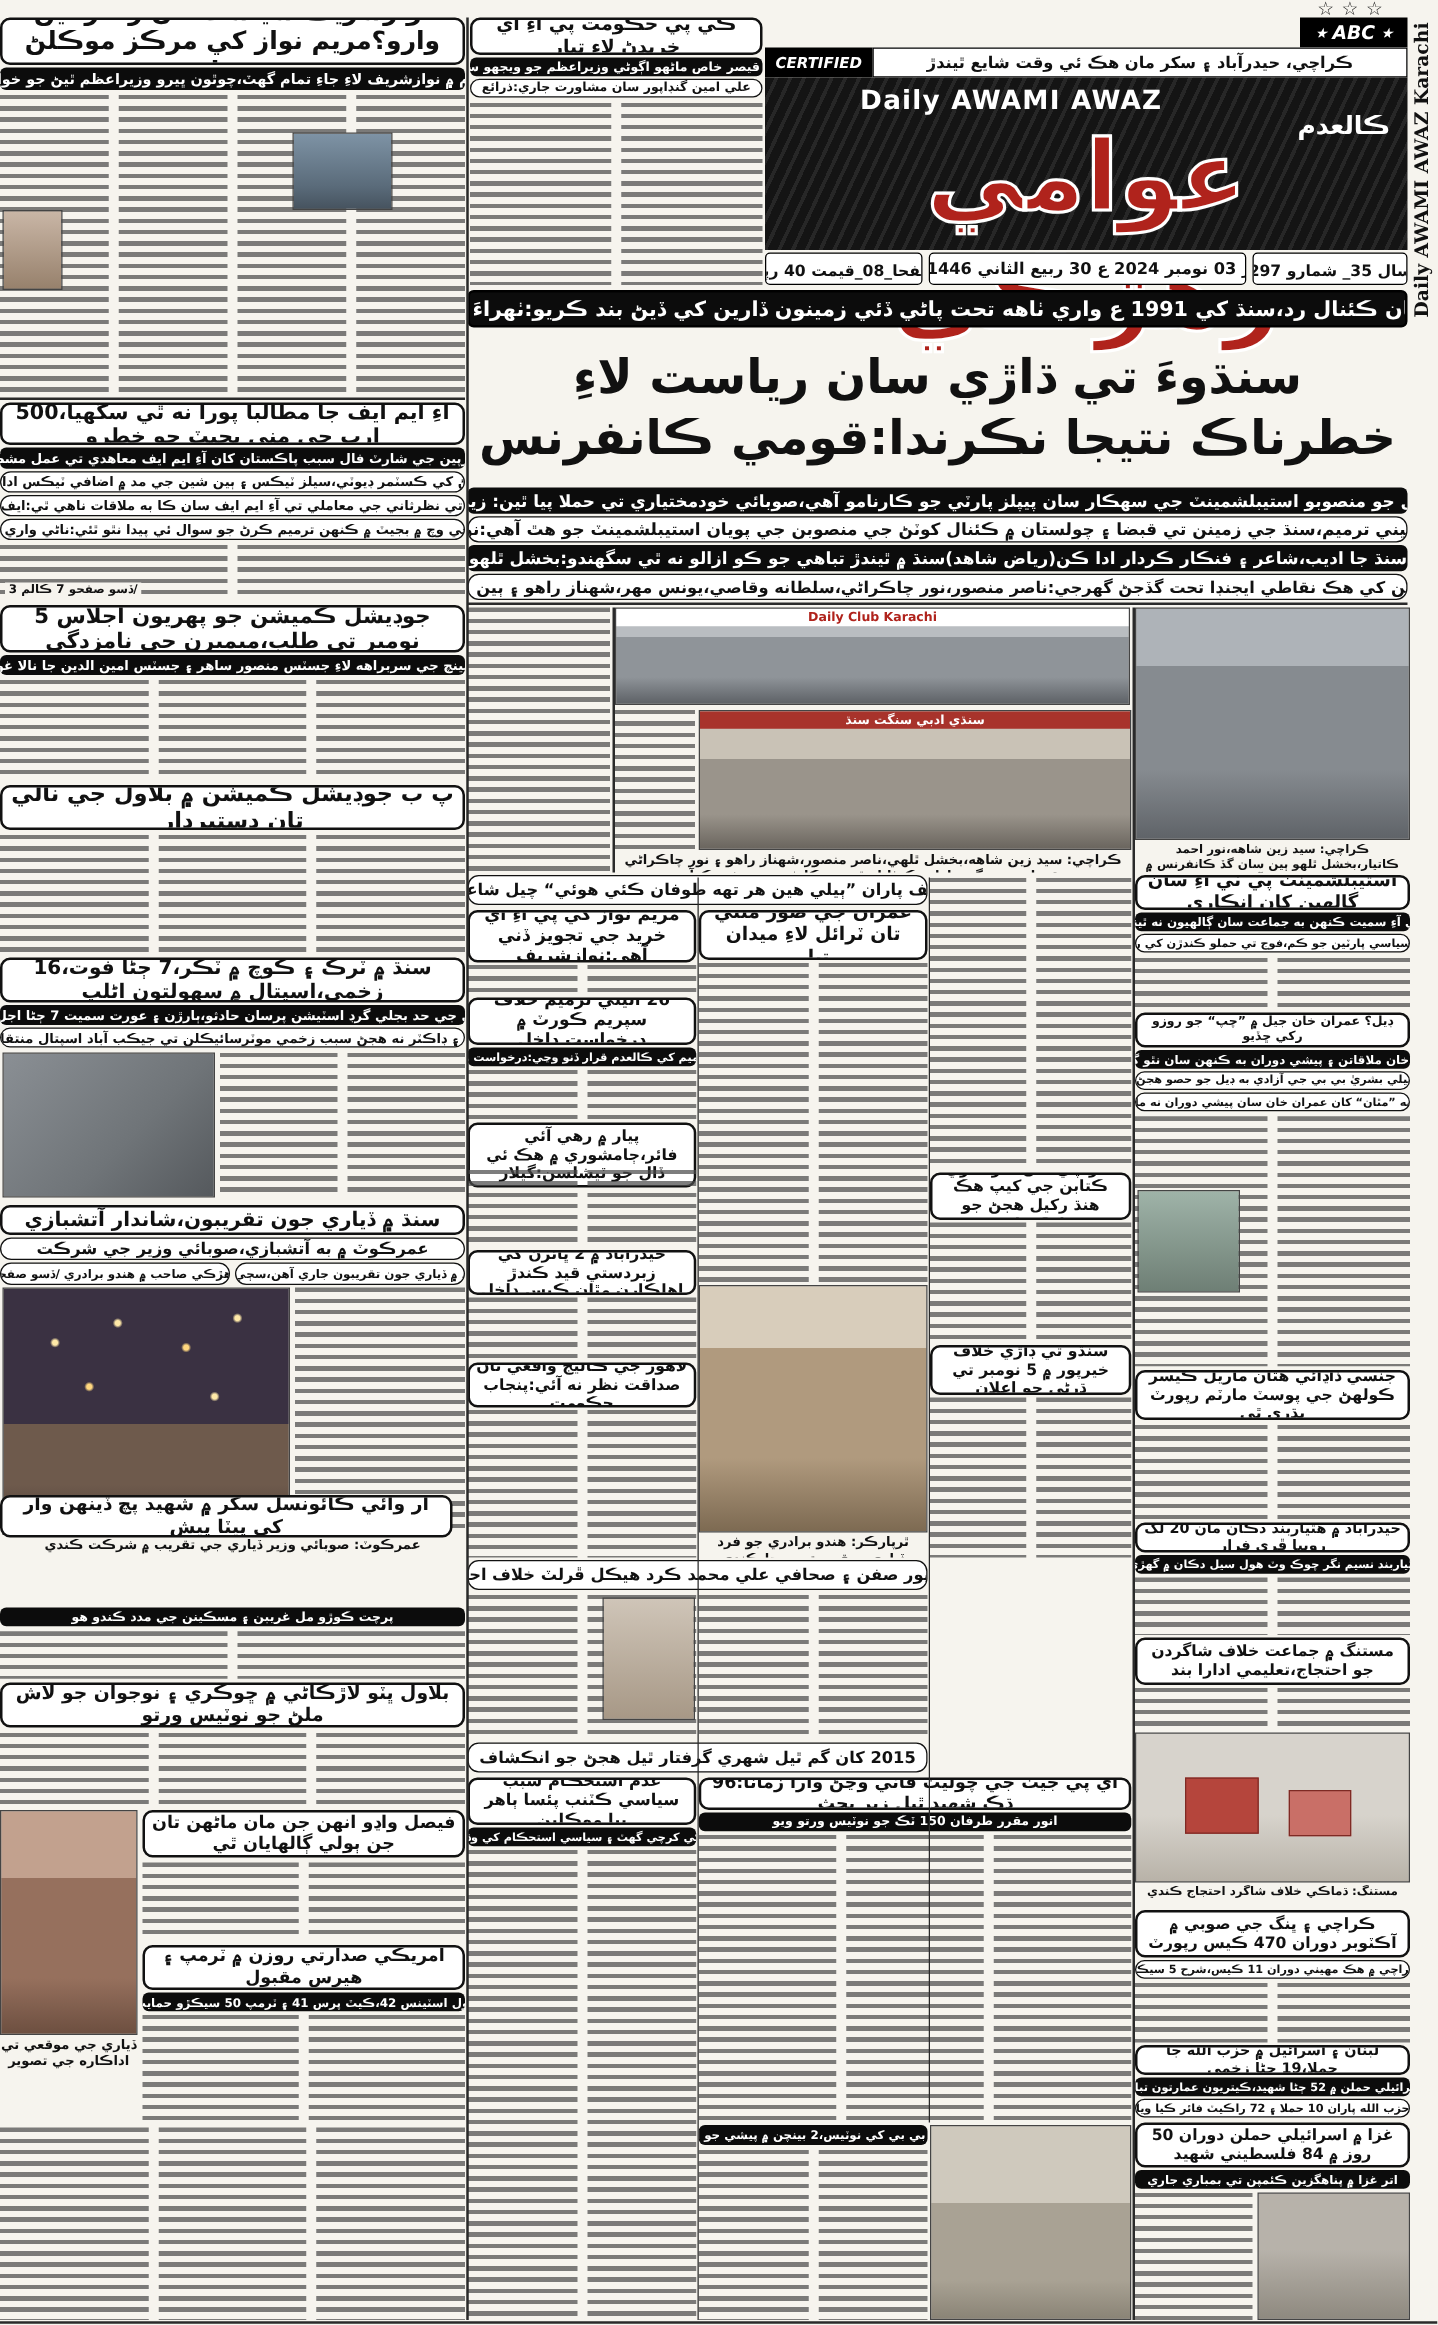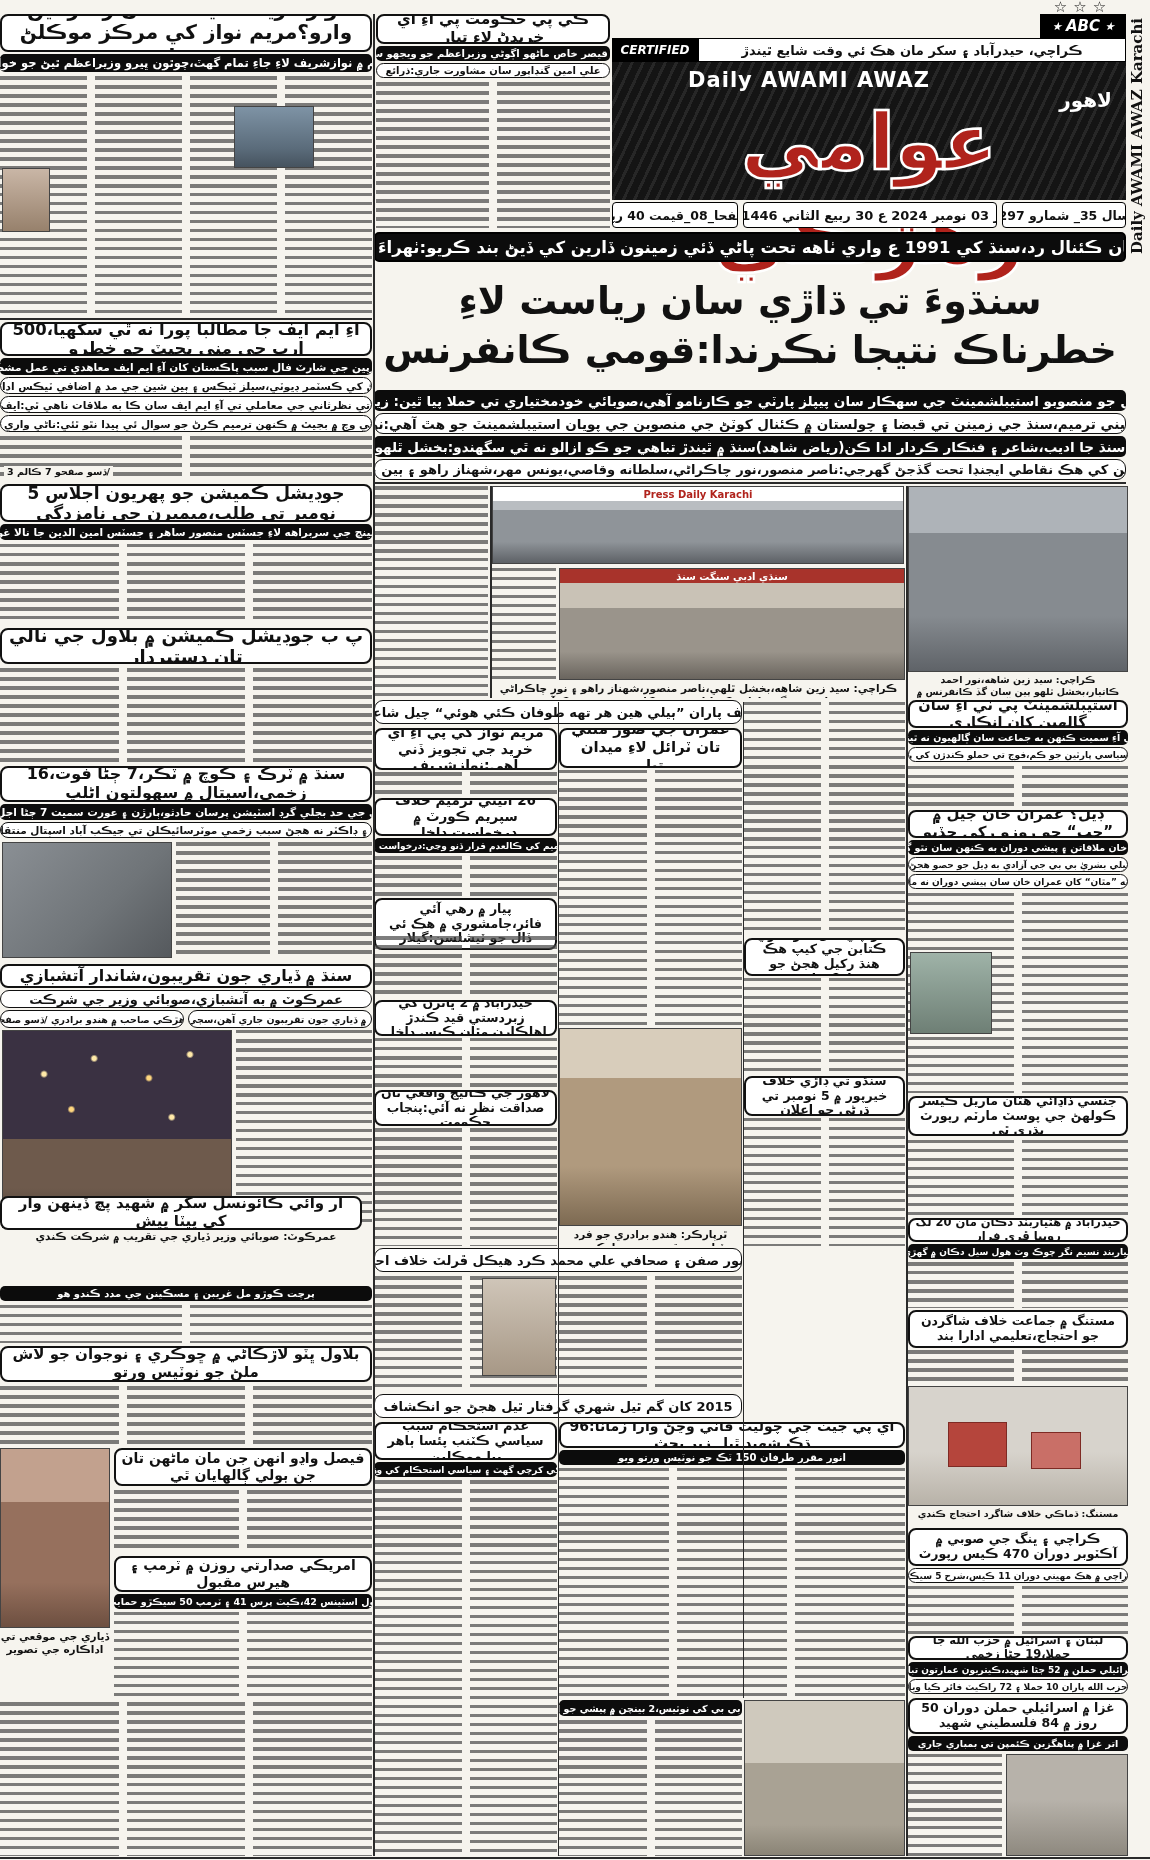--- a/index.html
+++ b/index.html
@@ -41,21 +41,21 @@
 <div class="abs" style="left:612px;top:14px;width:514px;height:186px">
   <div style="display:flex;height:24px;gap:0">
     <div class="blackbox" style="width:86px;font-size:15px;font-style:italic">٭ ABC ٭</div>
   </div>
   <div style="display:flex;height:24px;gap:0">
     <div class="whitebox" style="flex:1;font-size:13px">ڪراچي، حيدرآباد ۽ سکر مان هڪ ئي وقت شايع ٿيندڙ</div>
     <div class="blackbox" style="width:86px;font-size:12px;font-style:italic">CERTIFIED</div>
   </div>
   <div class="stripes" style="position:relative;height:138px">
     <div class="abs" style="left:0;right:120px;top:6px;color:#fff;font-weight:bold;font-size:21px;text-align:center;letter-spacing:1px">Daily AWAMI AWAZ</div>
-    <div class="abs" style="right:14px;top:26px;color:#fff;font-weight:bold;font-size:20px">لاهور</div>
+    <div class="abs" style="right:14px;top:26px;color:#fff;font-weight:bold;font-size:20px">ڪالعدم</div>
     <div class="abs" style="left:0;right:0;top:34px;text-align:center;font-size:78px;font-weight:bold;color:#b0231c;
                 -webkit-text-stroke:2.5px #ffffff;text-shadow:0 0 2px #fff;line-height:1.2">عوامي رهڙڪي</div>
   </div>
 </div>
 
 <div class="abs" style="left:612px;top:202px;width:514px;height:26px;display:flex;gap:5px">
   <div class="whitebox" style="width:122px;font-size:12.5px;border-radius:4px">سال 35_ شمارو 297</div>
   <div class="whitebox" style="flex:1;font-size:13px;border-radius:4px">آچر 03 نومبر 2024 ع 30 ربيع الثاني 1446هه</div>
   <div class="whitebox" style="width:124px;font-size:12.5px;border-radius:4px">صفحا_08_قيمت 40 رپيا</div>
 </div>
@@ -174,21 +174,21 @@
   <div class="col"></div>
     <div class="col"></div>
     <div class="col"></div>
 </div>
 
 <div class="abs cols" style="left:374px;top:486px;width:114px;height:212px">
   <div class="col"></div>
 </div>
 <div class="abs photo" style="left:492px;top:486px;width:412px;height:78px;position:absolute;background:linear-gradient(180deg,#b9bdc1 0 30%,#8f9499 30% 72%,#5d6166)">
   <div class="bannerstrip" style="background:#fff;color:#b0231c">
-    <span>Press Daily Karachi</span>
+    <span>Daily Club Karachi</span>
   </div>
 </div>
 <div class="abs cols" style="left:492px;top:568px;width:64px;height:112px">
   <div class="col"></div>
 </div>
 <div class="abs photo" style="left:559px;top:568px;width:346px;height:112px;position:absolute;background:linear-gradient(180deg,#c9c2b6 0 35%,#9a948b 35% 75%,#6a655e)">
   <div class="bannerstrip">
     <span>سنڌي ادبي سنگت سنڌ</span>
   </div>
 </div>
@@ -283,21 +283,21 @@
 <div class="abs cap" style="left:908px;top:674px;width:220px;height:24px;font-size:9.5px">ڪراچي: سيد زين شاهه،نور احمد ڪاتيار،بخشل ٿلهو ٻين سان گڏ ڪانفرنس ۾ شريڪ آهن</div>
 
 <div class="abs hb" style="left:908px;top:700px;width:220px;height:28px;font-size:14.5px">استيبلشمينٽ پي ٽي آءِ سان ڳالهين کان انڪاري</div>
 <div class="abs hk" style="left:908px;top:730px;width:220px;height:15px;font-size:9.5px">پي ٽي آءِ سميت ڪنهن به جماعت سان ڳالهيون نه ٿينديون</div>
 <div class="abs ho" style="left:908px;top:747px;width:220px;height:15px;font-size:9px">ڳالهيون ڪرڻ سياسي پارٽين جو ڪم،فوج تي حملو ڪندڙن کي رعايت نه ملندي</div>
 <div class="abs cols" style="left:908px;top:766px;width:220px;height:40px">
     <div class="col"></div>
     <div class="col"></div>
   </div>
 
-<div class="abs hb" style="left:908px;top:810px;width:220px;height:28px;font-size:15px">ڊيل؟ عمران خان جيل ۾ ”چپ“ جو روزو رکي ڇڏيو</div>
+<div class="abs hb" style="left:908px;top:810px;width:220px;height:28px;font-size:10px">ڊيل؟ عمران خان جيل ۾ ”چپ“ جو روزو رکي ڇڏيو</div>
 <div class="abs hk" style="left:908px;top:840px;width:220px;height:15px;font-size:9.5px">عمران خان ملاقاتن ۽ پيشي دوران به ڪنهن سان نٿو ڳالهائي</div>
 <div class="abs ho" style="left:908px;top:857px;width:220px;height:15px;font-size:9px">گنڊاپور وسيلي بشريٰ بي بي جي آزادي به ڊيل جو حصو هجڻ جو امڪان</div>
 <div class="abs ho" style="left:908px;top:874px;width:220px;height:15px;font-size:9px">صحافين کي به ”مٿان“ کان عمران خان سان پيشي دوران نه ملڻ جي هدايت</div>
 <div class="abs cols" style="left:908px;top:893px;width:220px;height:200px">
     <div class="col"></div>
     <div class="col"></div>
   </div>
 <div class="abs photo" style="left:910px;top:952px;width:82px;height:82px;background:linear-gradient(180deg,#9fb3a8,#6e7f75)"></div>
 
 <div class="abs hb" style="left:908px;top:1096px;width:220px;height:40px;font-size:12.5px">جنسي ڏاڍائي هٿان ماريل ڪيسر ڪولهڻ جي پوسٽ مارٽم رپورٽ پڌري ٿي</div>

